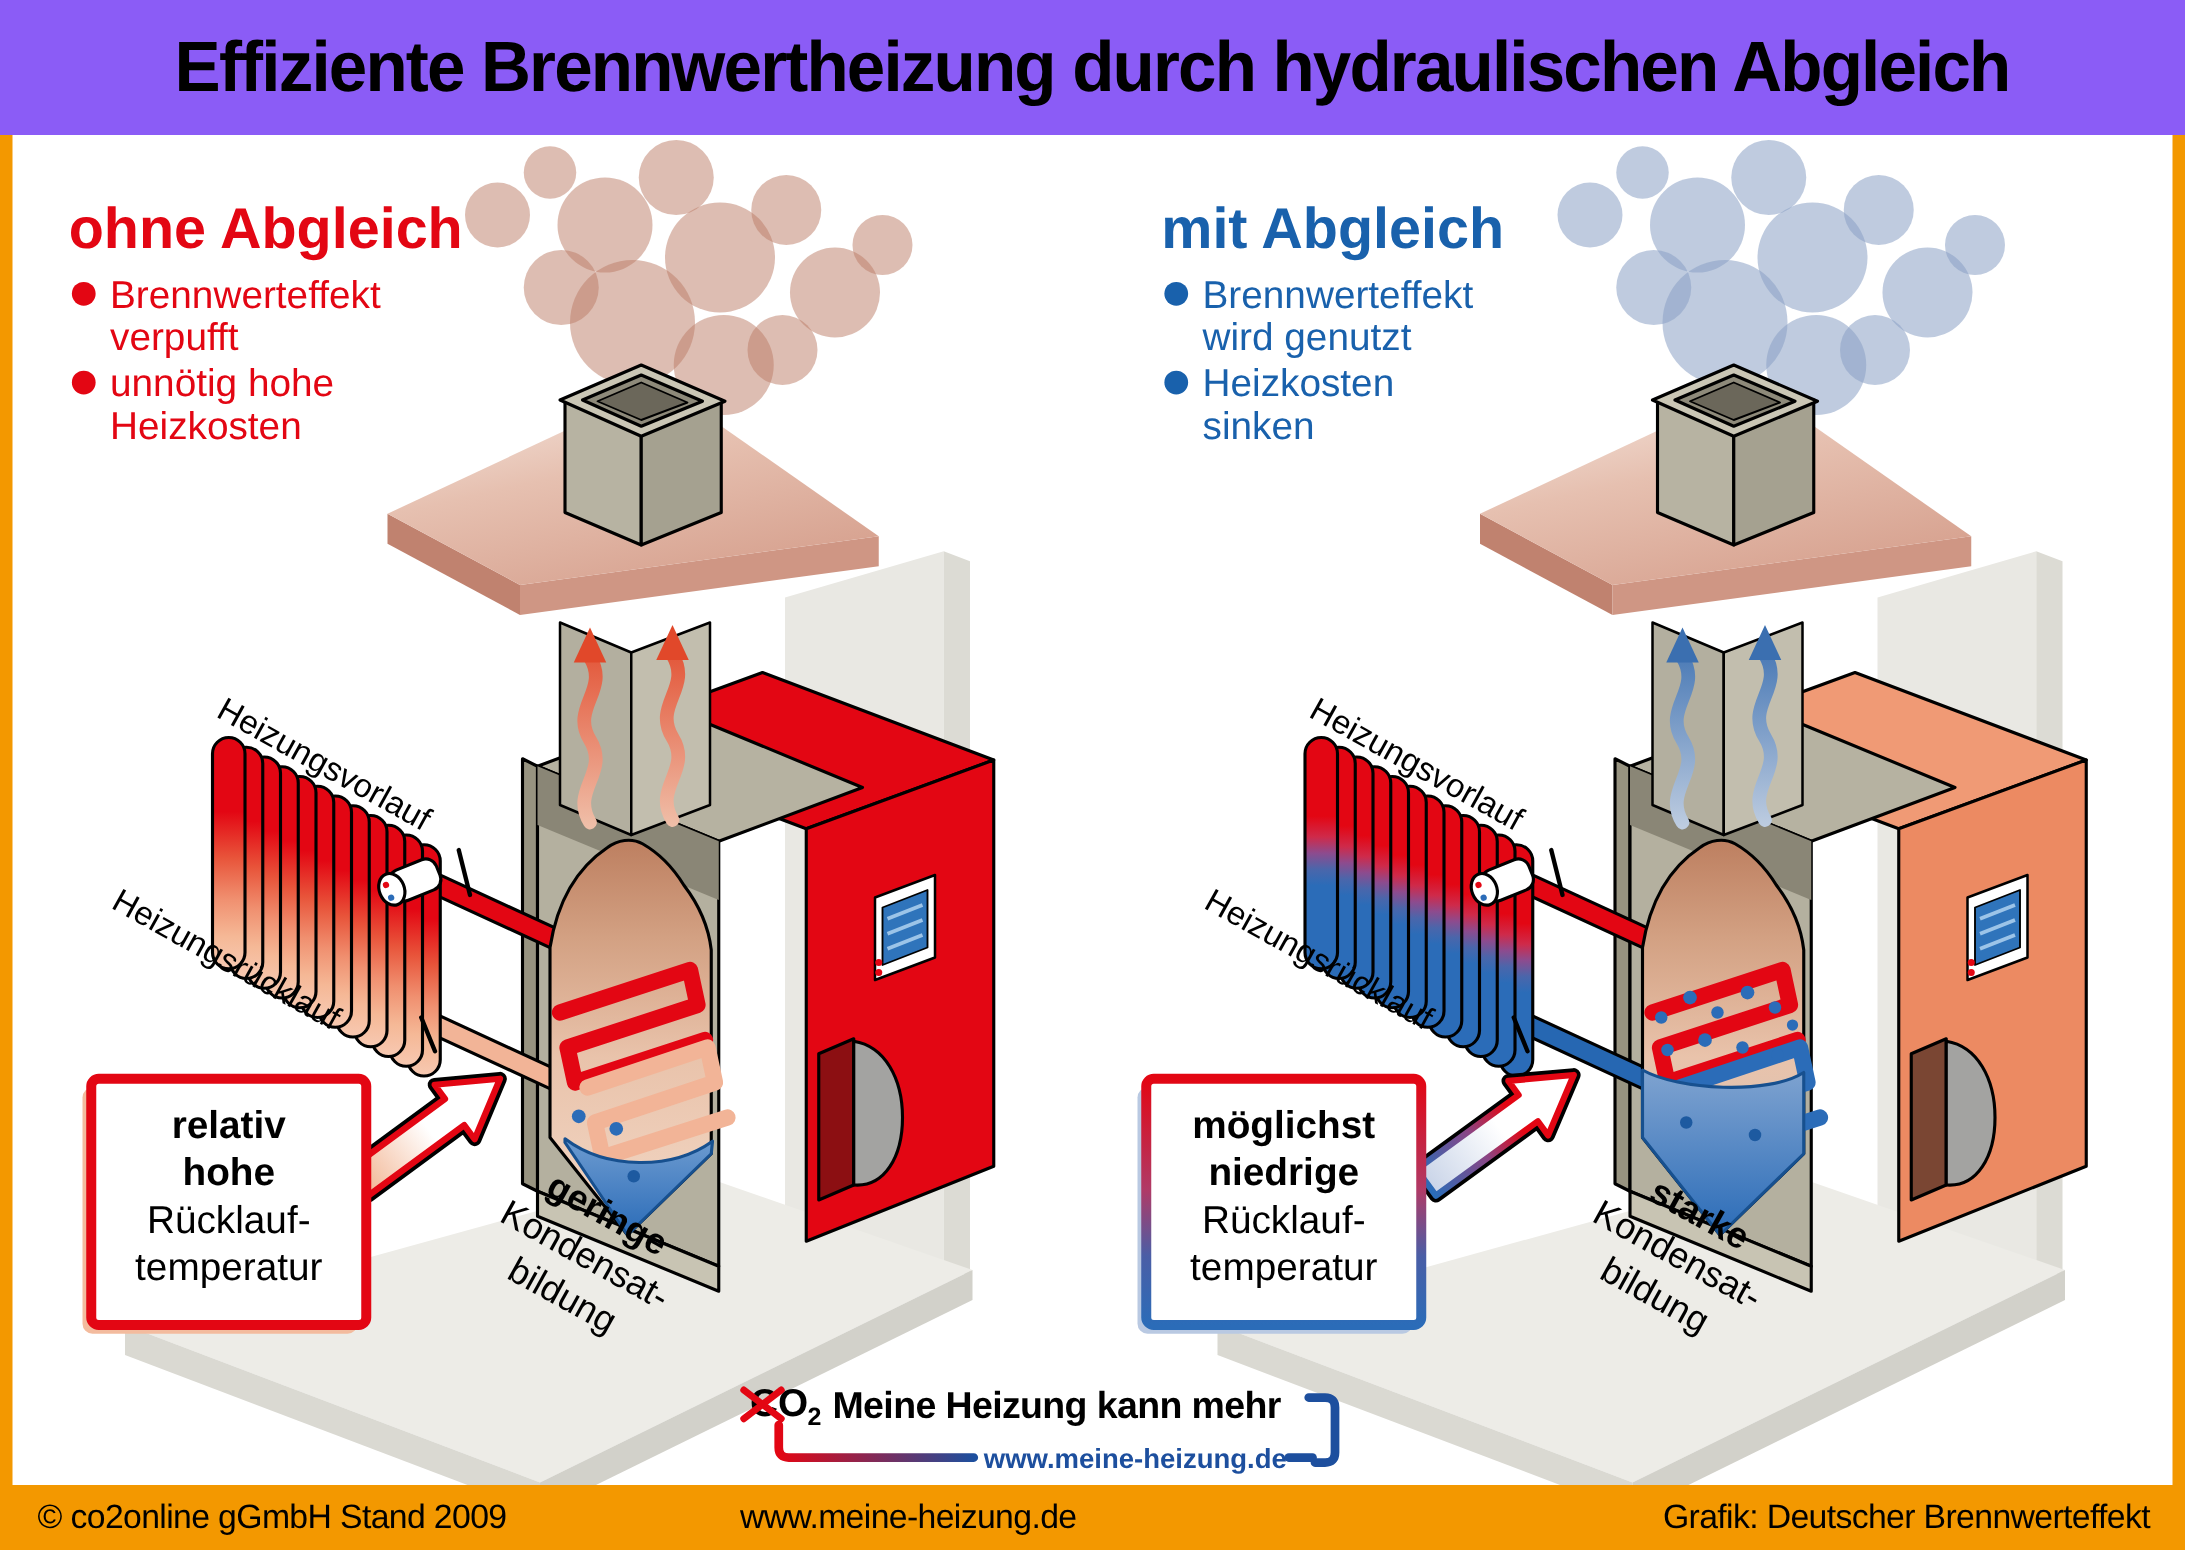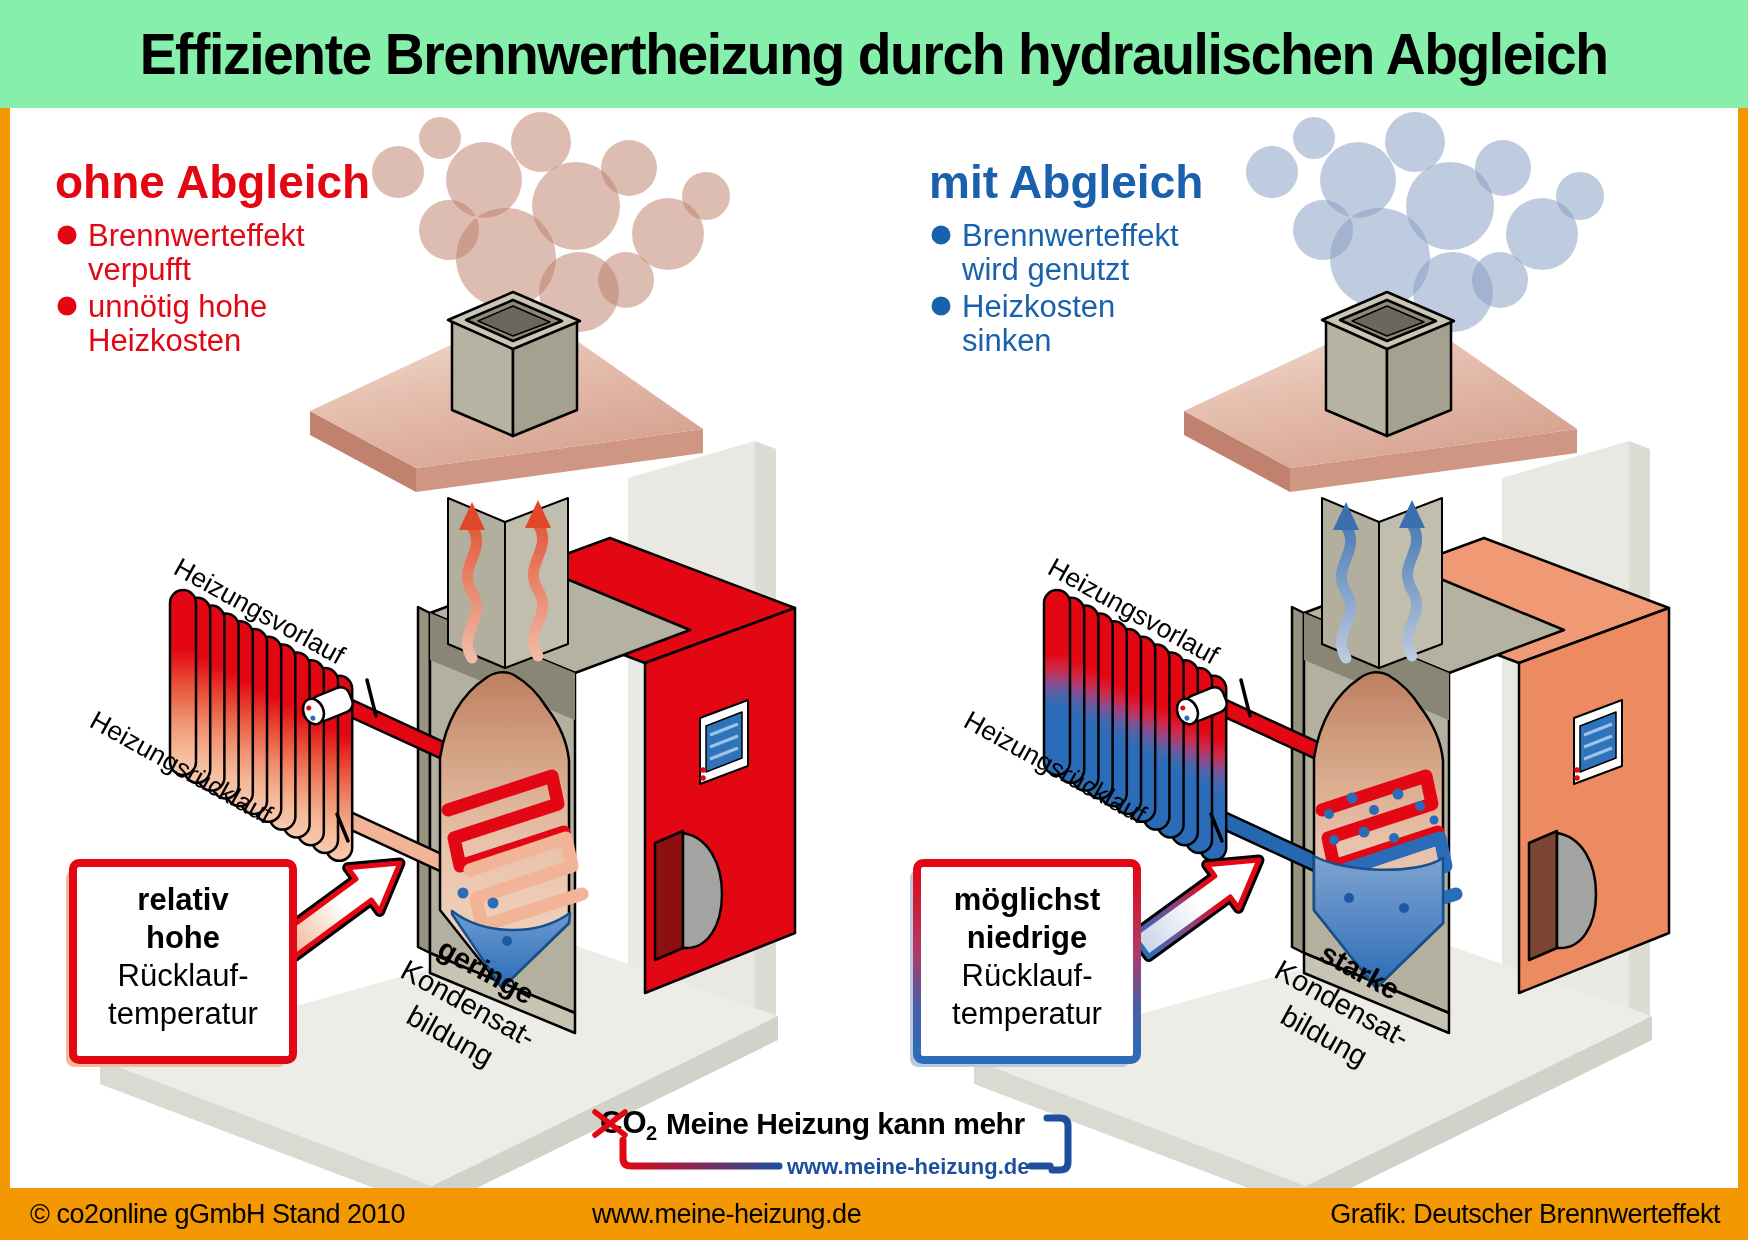--- a/index.html
+++ b/index.html
@@ -1,18 +1,18 @@
 <!DOCTYPE html>
 <html><head>
 <meta charset="utf-8">
 <style>
   html,body{margin:0;padding:0;background:#888;}
   .poster{position:relative;width:1748px;height:1240px;background:#fff;overflow:hidden;
           font-family:"Liberation Sans","DejaVu Sans",sans-serif;}
-  .header{position:absolute;top:0;left:0;width:1748px;height:108px;background:#86efac;
+  .header{position:absolute;top:0;left:0;width:1748px;height:108px;background:#8b5cf6;
           display:flex;align-items:center;justify-content:center;}
   .header h1{margin:0;font-size:57px;font-weight:bold;color:#000;letter-spacing:-1.5px;
              transform:scaleX(.97);white-space:nowrap;}
   .frame{position:absolute;top:108px;height:1082px;width:10px;background:#F39800;}
   .frame-l{left:0;} .frame-r{right:0;}
   .panel{position:absolute;top:108px;width:874px;height:1082px;}
   #panelL{left:0;} #panelR{left:874px;}
   svg text{font-family:"Liberation Sans","DejaVu Sans",sans-serif;}
   .logoSvg{position:absolute;left:590px;top:1078px;width:500px;height:110px;}
   .footer{position:absolute;left:0;top:1188px;width:1748px;height:52px;background:#F39800;}
@@ -452,18 +452,18 @@
     <path d="M457,40 H470 Q478,40 478,48 V84 Q478,92 470,92 H462" fill="none" stroke="#1D4F9E" stroke-width="7" stroke-linecap="round"></path>
     <path d="M33,62 V80 Q33,88 41,88 H189" fill="none" stroke="url(#lineGrad)" stroke-width="7" stroke-linecap="round"></path>
     <text x="197" y="96" font-size="22" font-weight="bold" fill="#1D4F9E">www.meine-heizung.de</text>
     <path d="M441,88 H460" fill="none" stroke="#1D4F9E" stroke-width="7" stroke-linecap="round"></path>
   </svg>
 
   <div class="frame frame-l"></div>
   <div class="frame frame-r"></div>
 
   <div class="footer">
-    <span class="f-left">© co2online gGmbH Stand 2010</span>
+    <span class="f-left">© co2online gGmbH Stand 2009</span>
     <span class="f-center">www.meine-heizung.de</span>
     <span class="f-right">Grafik: Deutscher Brennwerteffekt</span>
   </div>
 
 </div>
 
 </body></html>

